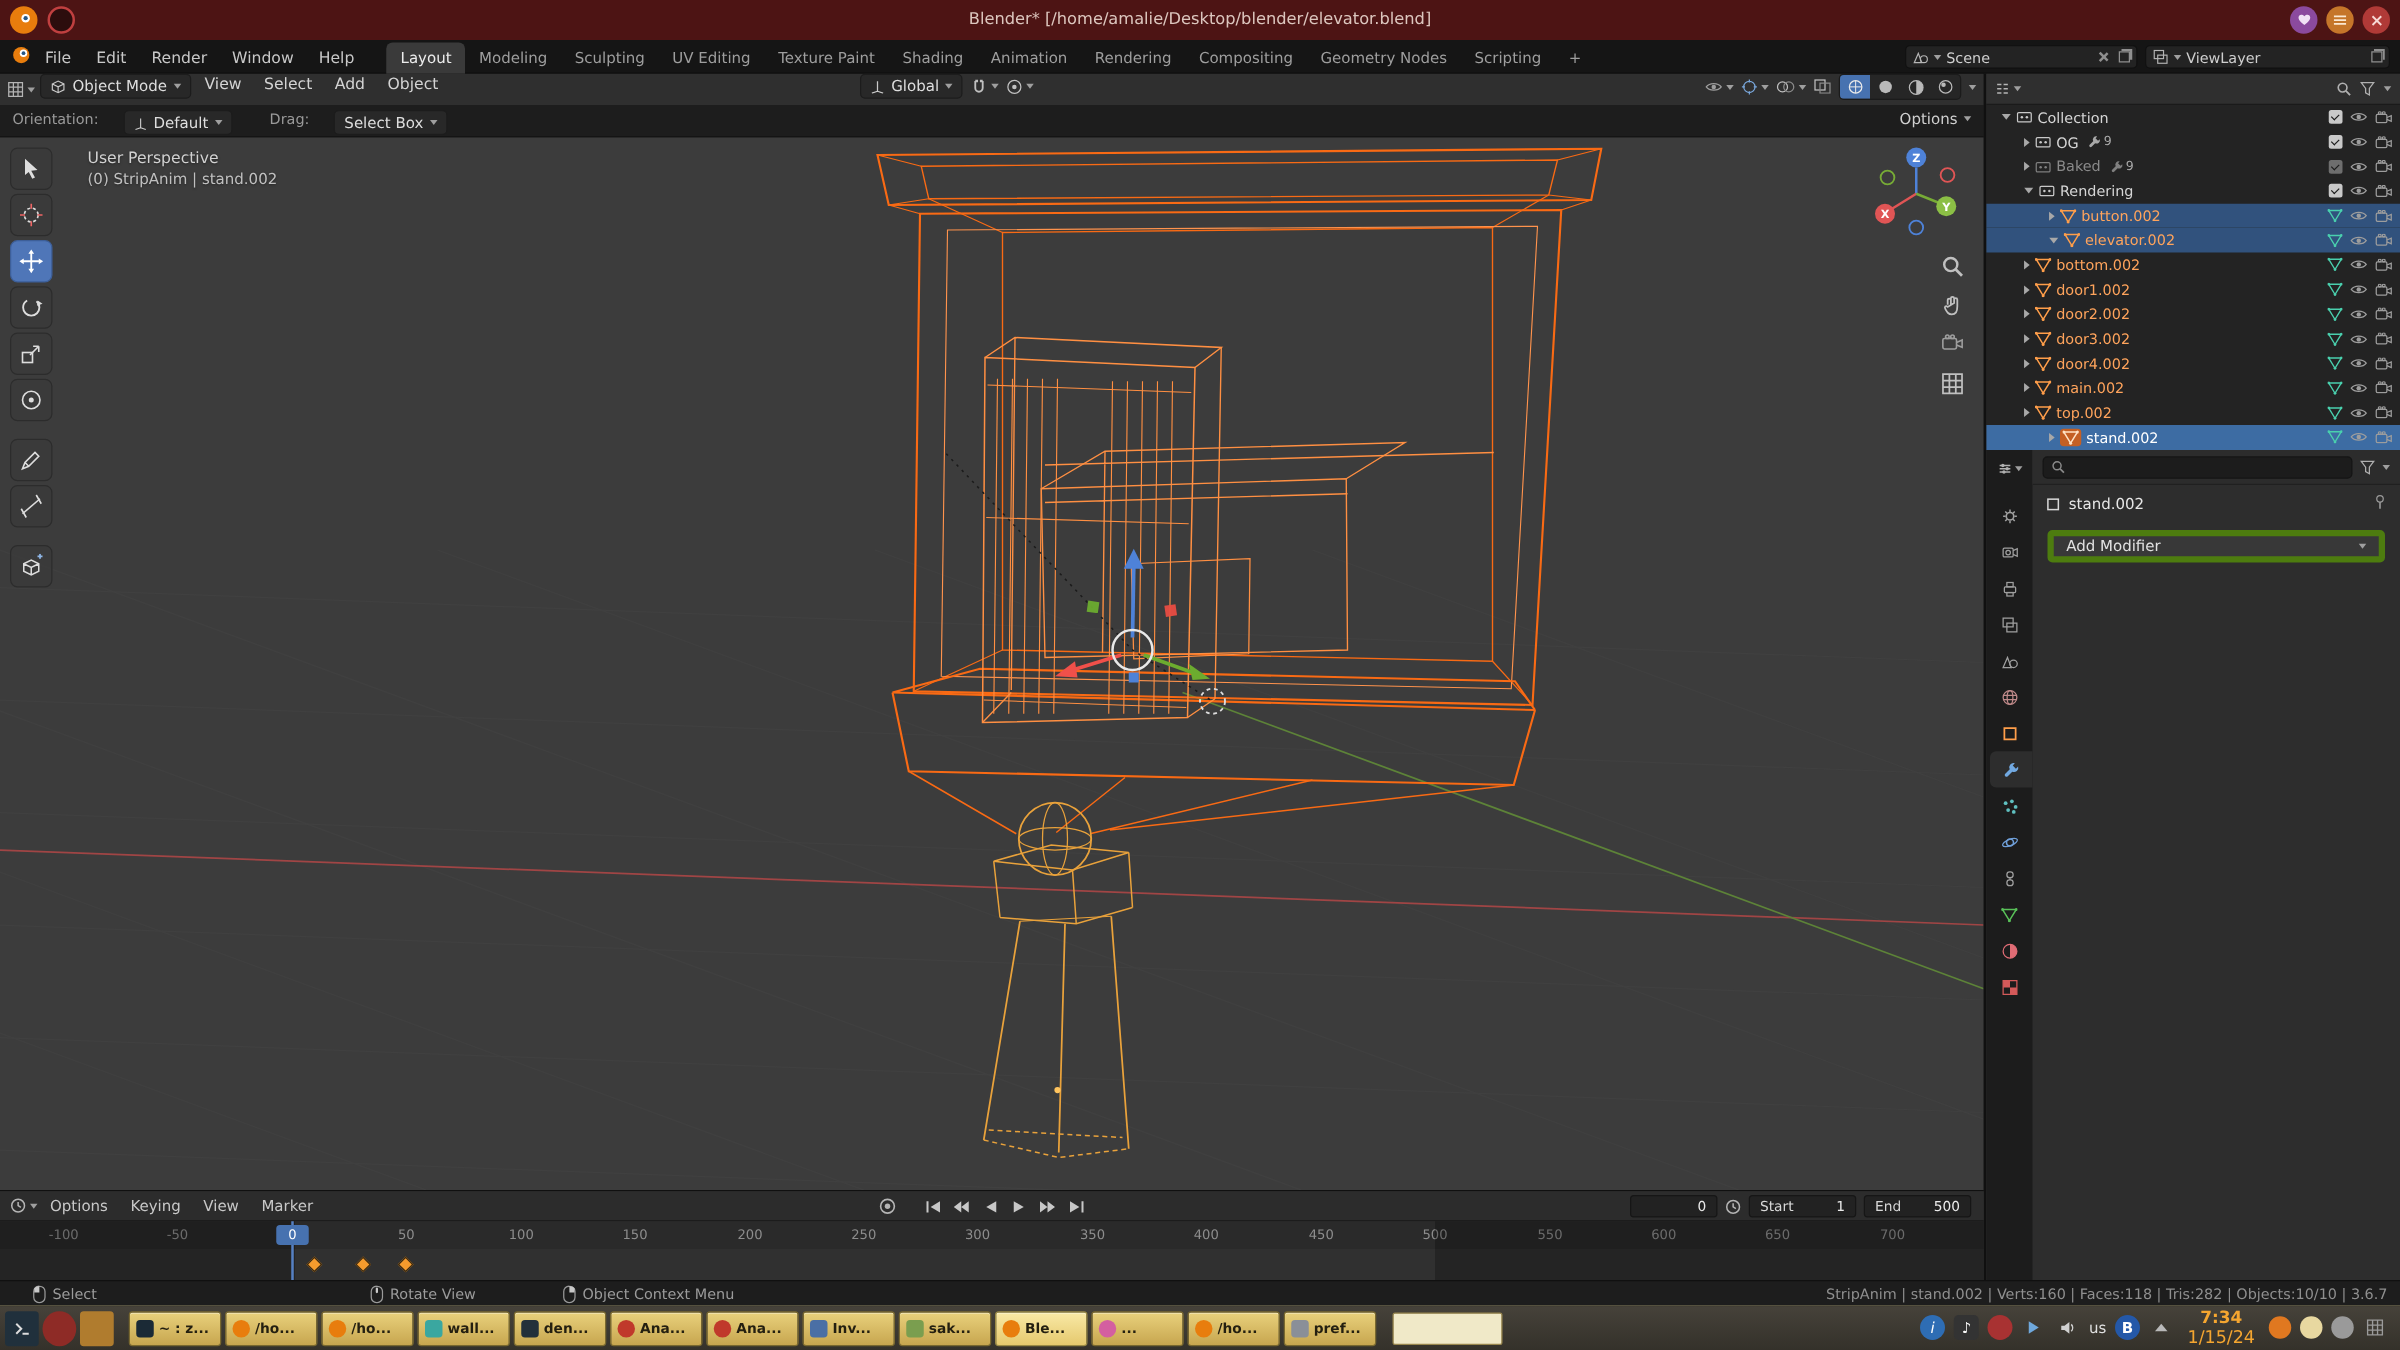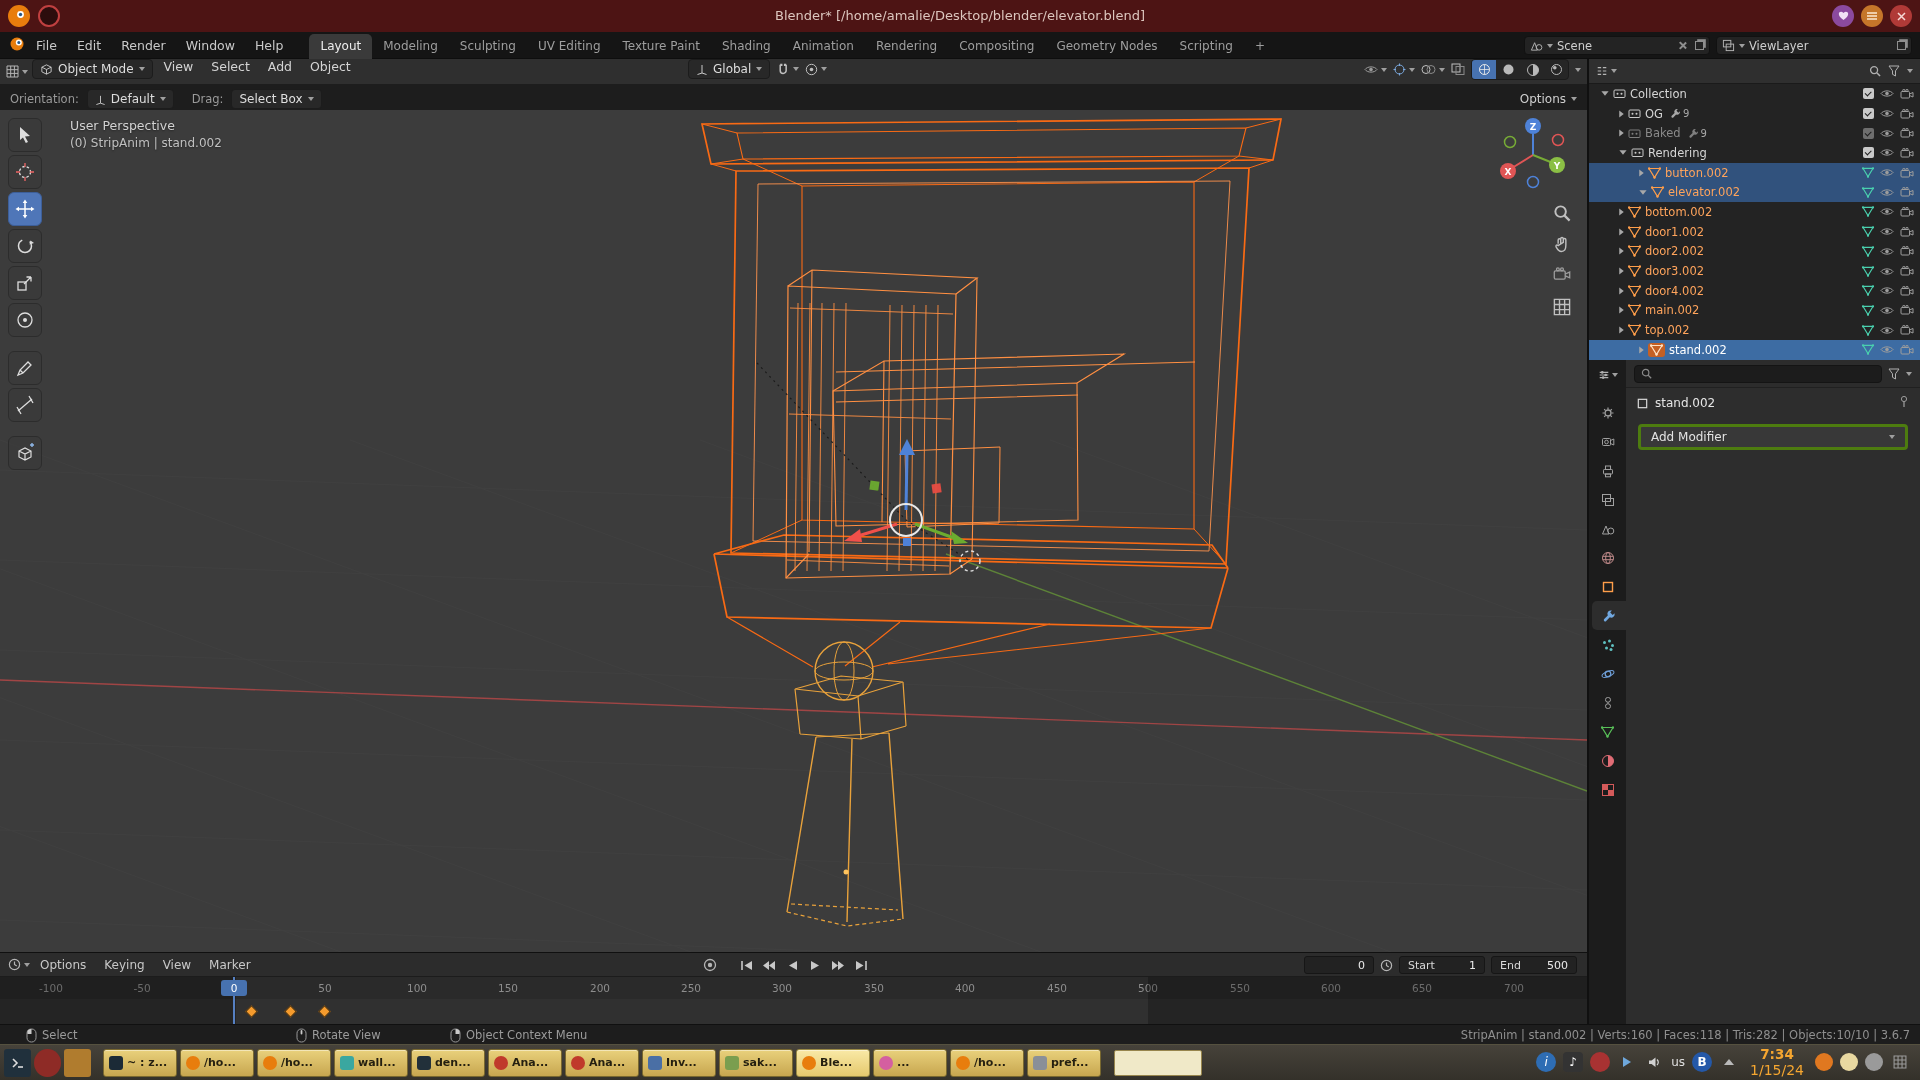--- a/index.html
+++ b/index.html
@@ -37,21 +37,21 @@
   .dd { display:flex; align-items:center; gap:5px; background:#282828; border:1px solid #1c1c1c; border-radius:4px; height:20px; padding:0 7px; font-size:12px; color:#dedede; }
   .hmenu { padding:0 7px; font-size:12.5px; color:#d4d4d4; }
   .c3d-center { position:absolute; left:648px; display:flex; align-items:center; gap:6px;padding-left:40px; }
   .c3d-right { position:absolute; right:6px; display:flex; align-items:center; gap:6px; }
   .ico-btn { display:flex; align-items:center; gap:3px; }
   .shade-group { display:flex; background:#262626; border:1px solid #1b1b1b; border-radius:4px; overflow:hidden; }
   .shade-btn { width:24px; height:19px; display:flex; align-items:center; justify-content:center; }
   .shade-btn.active { background:#4772b0; }
 
   
-  #tools { left:0; top:84px; width:1587px; height:26px; background:#1d1d1d; display:flex; align-items:center; gap:8px; padding:15px 10px; border-bottom:1px solid #121212; }
+  #tools { left:0; top:84px; width:1587px; height:26px; background:#1d1d1d; display:flex; align-items:flex-start; gap:20px; padding:4px 10px; border-bottom:1px solid #121212; }
   .ts-label { font-size:11.5px; color:#9a9a9a; }
   .opt { position:absolute; right:10px; display:flex; align-items:center; gap:5px; font-size:12px; color:#cfcfcf; }
 
   
   #viewport { left:0; top:110px; width:1587px; height:842px; background:#3c3c3c; overflow:hidden; }
   #vp-canvas { position:absolute; left:0; top:0; }
   .vp-text { position:absolute; left:70px; font-size:12.5px; color:#d2d2d2; text-shadow:0 1px 2px rgba(0,0,0,.4); }
   .toolbar { position:absolute; left:8px; top:8px; display:flex; flex-direction:column; gap:3px; }
   .tool-btn { width:34px; height:34px; background:#3a3a3ac9; border:1px solid #2c2c2c; border-radius:6px; display:flex; align-items:center; justify-content:center; }
   .tool-btn.active { background:#4f76b8; border-color:#3d5f99; }
@@ -82,21 +82,21 @@
   .props { position:absolute; left:0; top:301px; width:100%; height:664px; background:#2d2d2d; }
   .pstrip { position:absolute; left:0; top:0; width:37px; height:100%; background:#1c1c1c; display:flex; flex-direction:column; align-items:stretch; }
   .pstrip-top { height:30px; display:flex; align-items:center; justify-content:center; gap:2px; margin-bottom:8px; }
   .ptab { height:29px; display:flex; align-items:center; justify-content:center; }
   .ptab.active { background:#2d2d2d; border-radius:5px 0 0 5px; margin-left:3px; }
   .pcontent { position:absolute; left:37px; top:0; right:0; height:100%; }
   .phdr { height:28px; background:#2c2c2c; border-bottom:1px solid #202020; display:flex; align-items:center; padding:0 8px; gap:6px; }
   .psearch { flex:1; height:18px; background:#1c1c1c; border:1px solid #141414; border-radius:4px; display:flex; align-items:center; padding:0 6px; gap:5px; }
   .pcrumb { height:30px; display:flex; align-items:center; gap:6px; padding:0 10px; font-size:12px; color:#e6e6e6; }
   .pcrumb .pin { margin-left:auto; }
-  .addmod { margin:6px 12px; height:26px; background:#383838; border:3px solid #4d7c0f; border-radius:4px; display:flex; align-items:center; padding:0 10px; font-size:12px; color:#e2e2e2; }
+  .addmod { margin:6px 12px; height:26px; background:#383838; border:5px solid #4d7c0f; border-radius:4px; display:flex; align-items:center; padding:0 10px; font-size:12px; color:#e2e2e2; }
   .addmod .cv { margin-left:auto; }
 
   
   #timeline { left:0; top:952px; width:1587px; height:72px; background:#262626; border-top:1px solid #101010; }
   .tl-hdr { position:absolute; left:0; top:0; width:100%; height:24px; background:#2c2c2c; display:flex; align-items:center; padding:0 8px; gap:2px; border-bottom:1px solid #1c1c1c; }
   .tl-menu { padding:0 8px; font-size:12px; color:#c8c8c8; }
   .tl-center { position:absolute; left:700px; top:0; height:24px; display:flex; align-items:center; gap:3px; }
   .tl-right { position:absolute; right:10px; top:2px; height:20px; display:flex; align-items:center; gap:6px; }
   .tl-field { height:18px; background:#222; border:1px solid #161616; border-radius:3px; display:flex; align-items:center; padding:0 8px; font-size:11px; color:#d8d8d8; gap:6px; }
   .tl-field .val { margin-left:auto; color:#eaeaea; }

